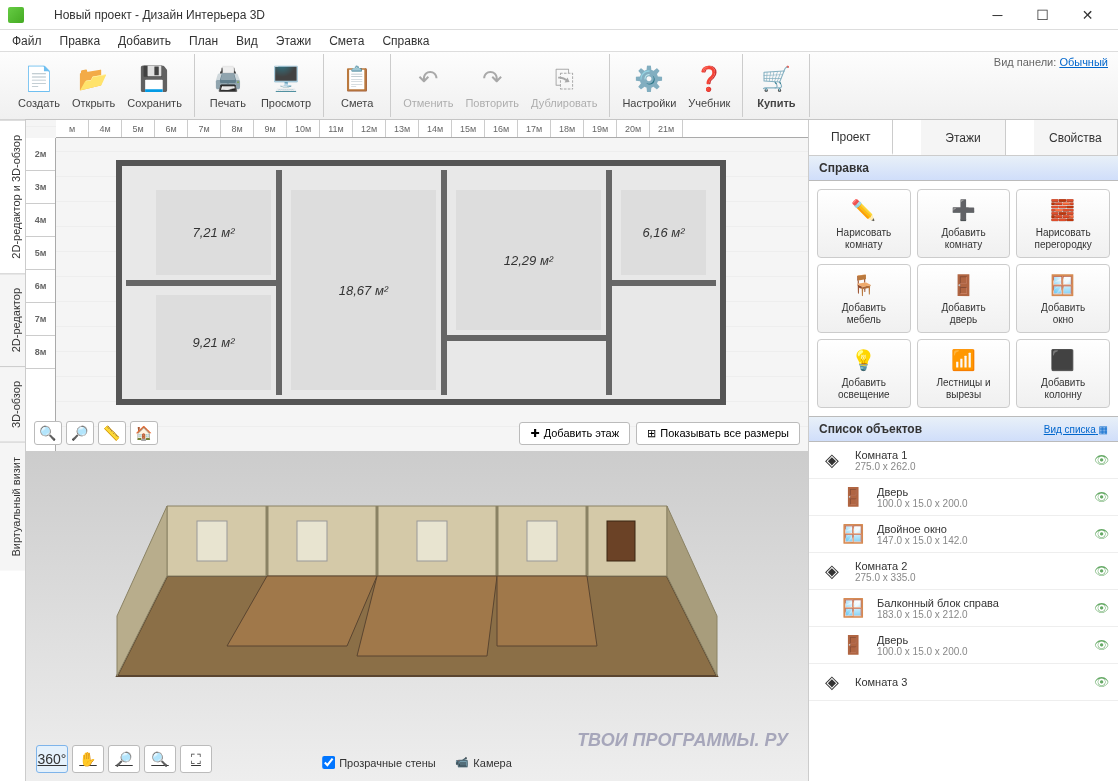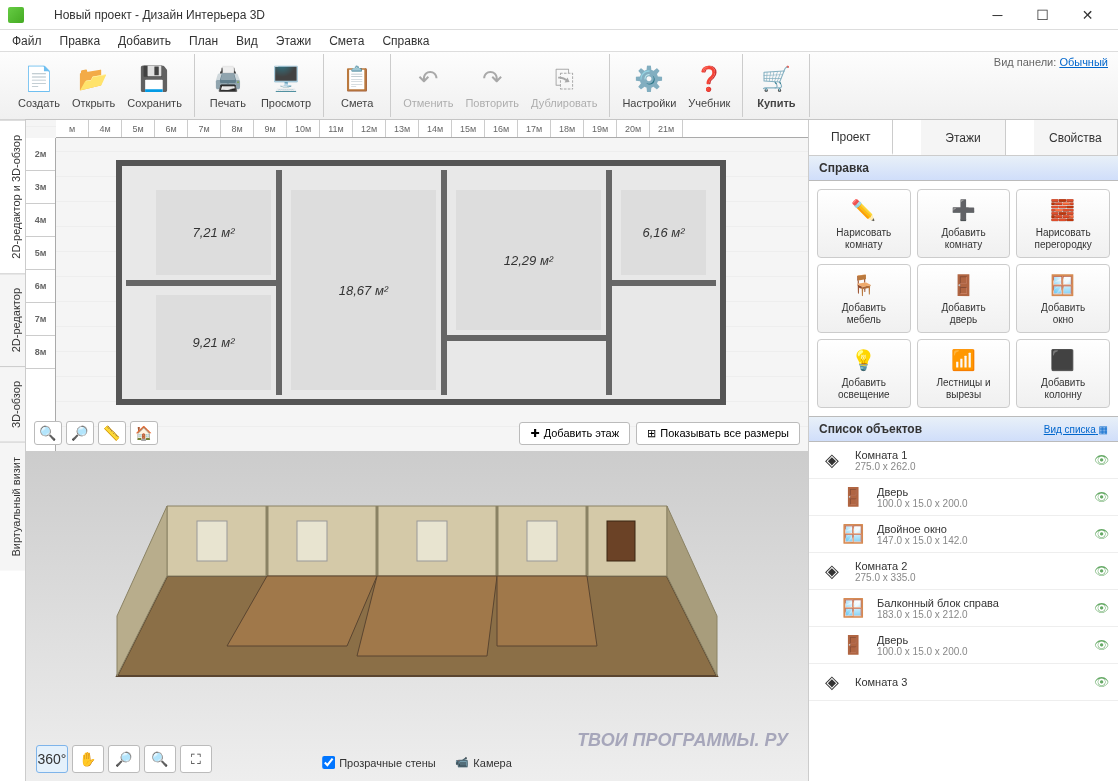--- a/index.html
+++ b/index.html
@@ -33,21 +33,21 @@
 .wall-outer { position: absolute; inset: 0; border: 6px solid #555; background: #e8e8e8; }
 .room { position: absolute; background: #ddd; display: flex; align-items: center; justify-content: center; font-size: 13px; color: #333; }
 .room .area { font-style: italic; }
 .wall-inner { position: absolute; background: #666; }
 .plan-tools { position: absolute; bottom: 6px; left: 8px; display: flex; gap: 4px; align-items: center; }
 .plan-tools .pt-btn { width: 28px; height: 24px; background: #fff; border: 1px solid #bbb; border-radius: 3px; display: flex; align-items: center; justify-content: center; cursor: pointer; font-size: 14px; }
 .plan-actions { position: absolute; bottom: 6px; right: 8px; display: flex; gap: 6px; }
 .plan-actions button { background: #fff; border: 1px solid #bbb; border-radius: 3px; padding: 4px 10px; font-size: 11px; cursor: pointer; display: flex; align-items: center; gap: 4px; }
 .view3d { flex: 1; position: relative; background: linear-gradient(#ccc,#eee); overflow: hidden; display: flex; align-items: center; justify-content: center; }
 .view3d .scene { width: 700px; height: 280px; position: relative; }
-.view3d-tools { position: absolute; bottom: 8px; left: 10px; display: flex; gap: 4px; }
+.view3d-tools { position: absolute; bottom: 8px; left: 10px; display: flex; gap: 4px; text-decoration: underline; }
 .view3d-tools .v-btn { width: 32px; height: 28px; background: #fff; border: 1px solid #bbb; border-radius: 3px; display: flex; align-items: center; justify-content: center; cursor: pointer; font-size: 14px; }
 .view3d-tools .v-btn.active { background: #e5f1fb; border-color: #7eb4ea; }
 .view3d-check { position: absolute; bottom: 12px; left: 50%; transform: translateX(-50%); display: flex; gap: 20px; font-size: 11px; align-items: center; }
 .view3d-check label { display: flex; align-items: center; gap: 4px; cursor: pointer; }
 .right-panel { width: 310px; border-left: 1px solid #ccc; display: flex; flex-direction: column; background: #fff; }
 .rp-tabs { display: flex; height: 36px; border-bottom: 1px solid #ccc; gap: 28px; }
 .rp-tab { flex: 1; display: flex; align-items: center; justify-content: center; font-size: 12px; cursor: pointer; border-right: 1px solid #ccc; background: #f5f5f5; }
 .rp-tab.active { background: #fff; border-bottom: 2px solid #fff; font-weight: 500; }
 .rp-section-head { background: linear-gradient(#e8f0f8,#d0defa); padding: 5px 10px; font-size: 12px; font-weight: bold; border-bottom: 1px solid #bbb; }
 .design-grid { display: grid; grid-template-columns: repeat(3,1fr); gap: 6px; padding: 8px; }

